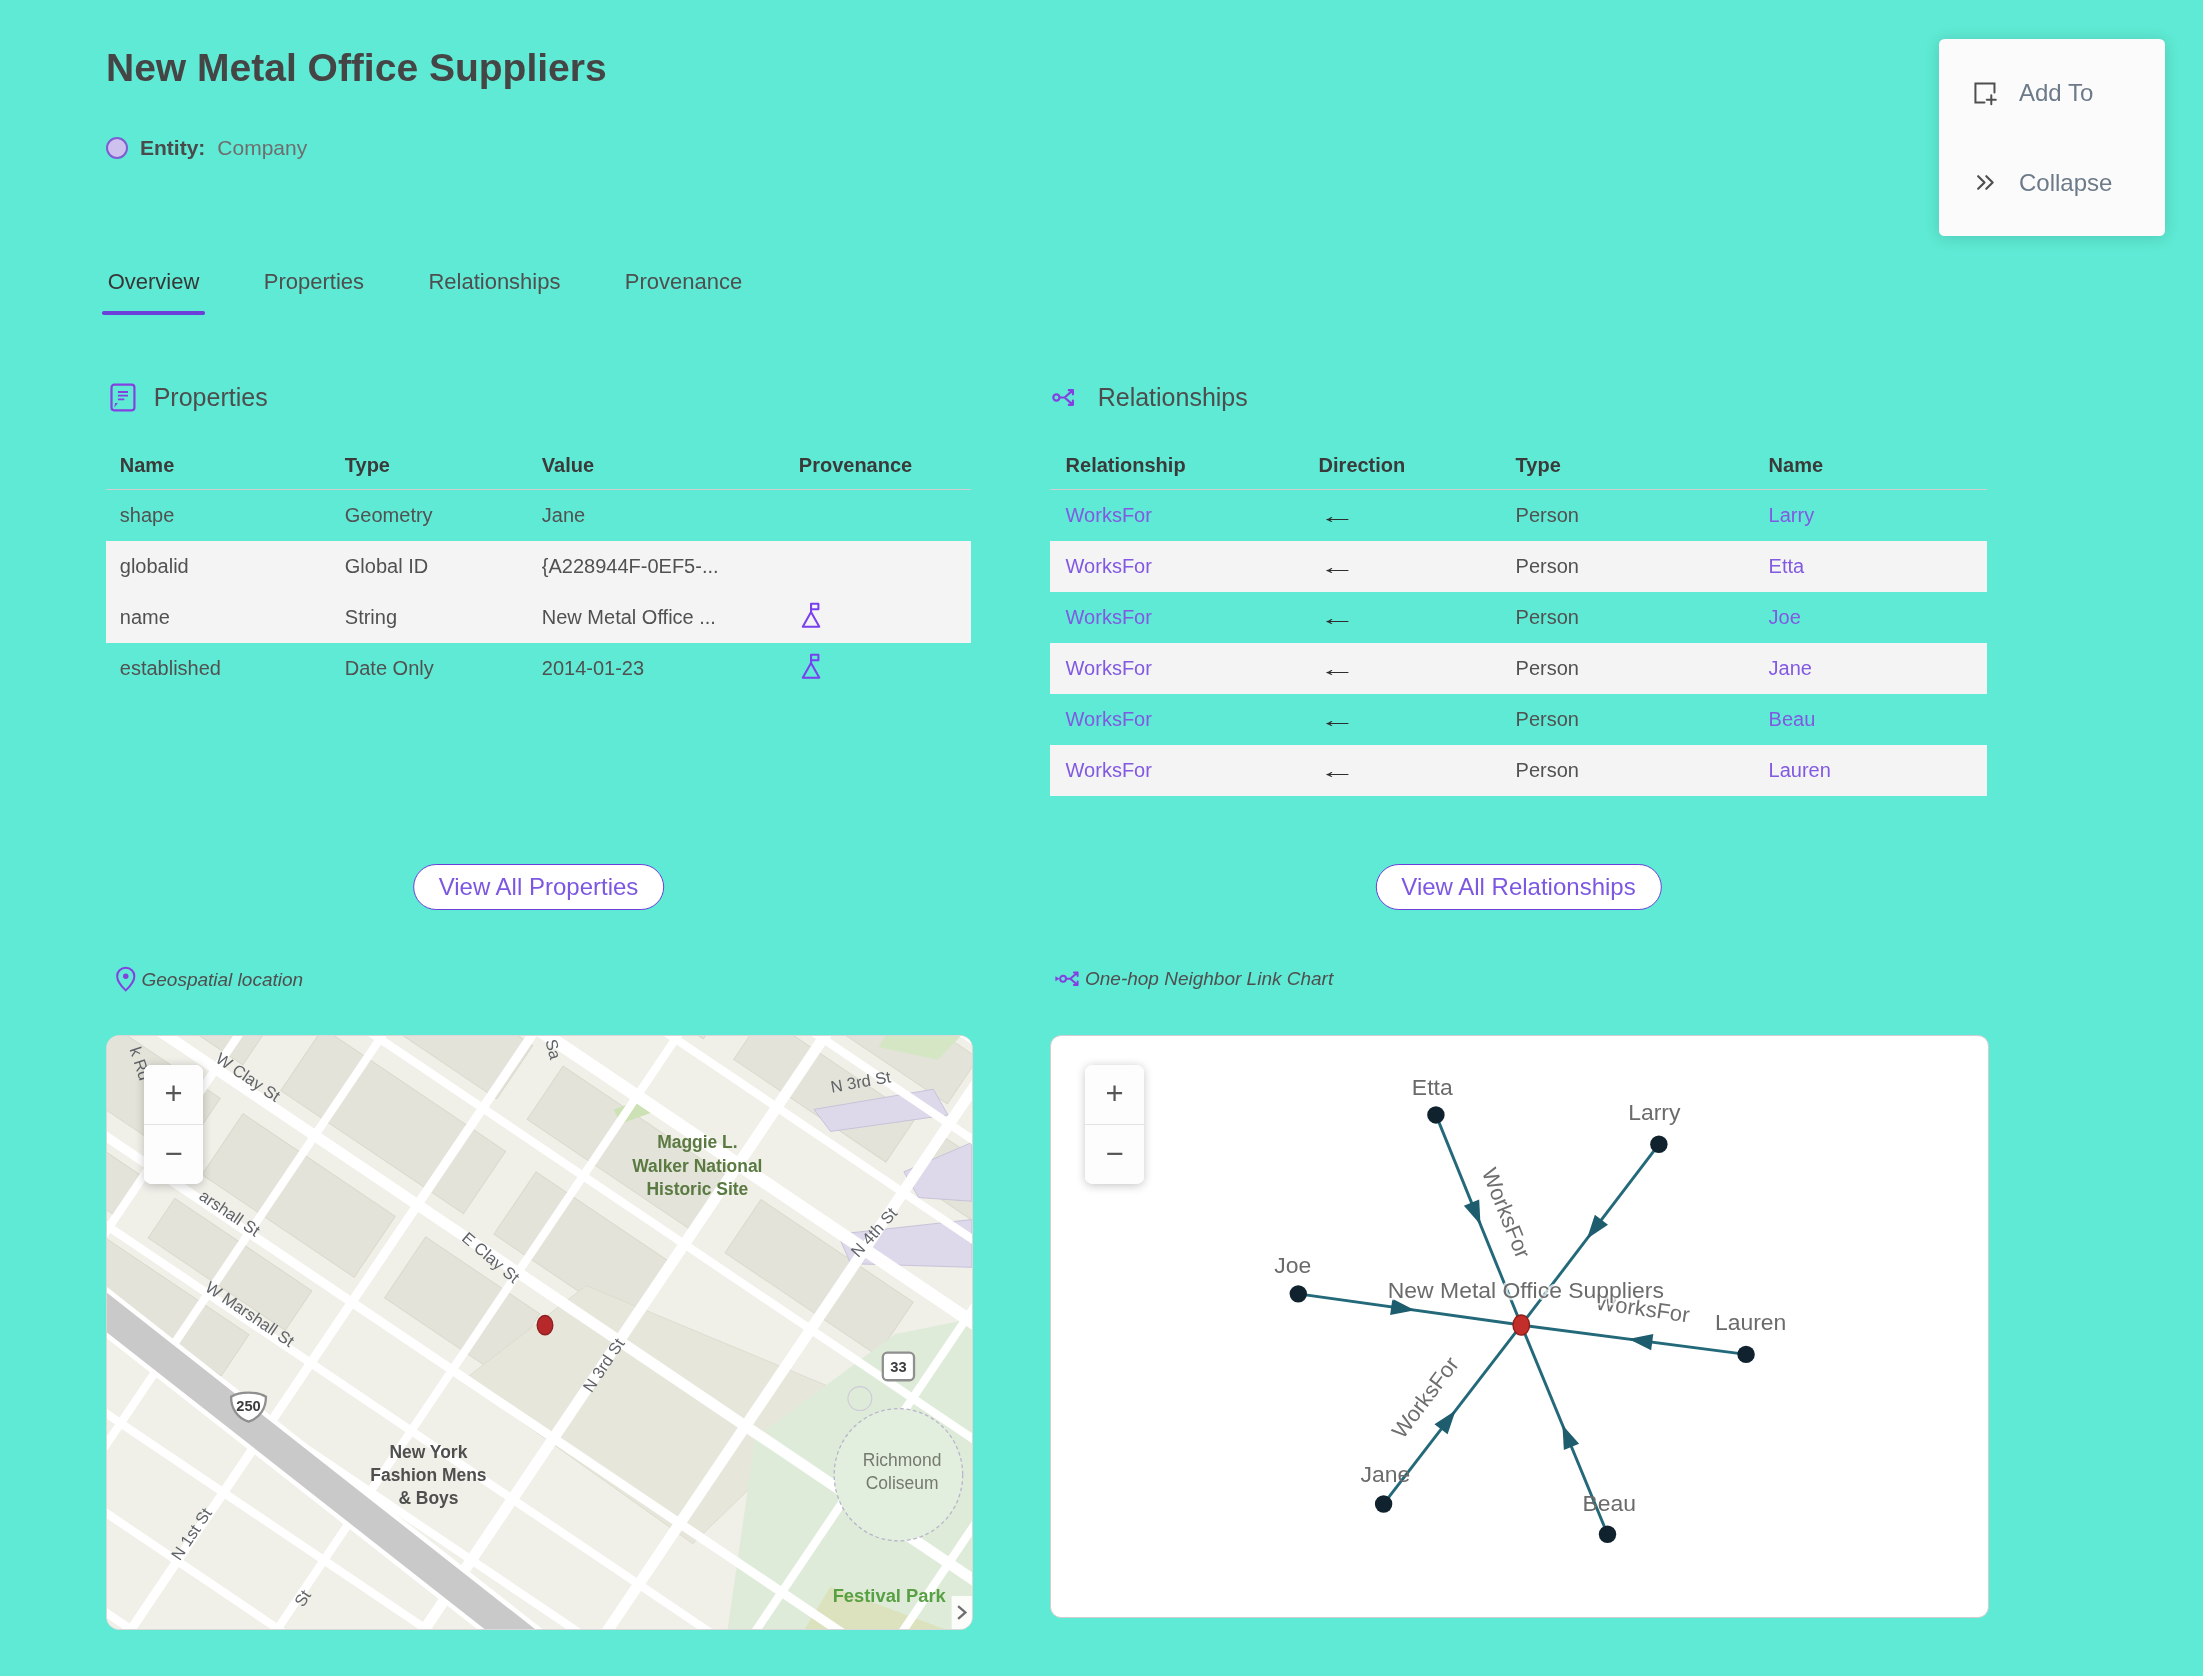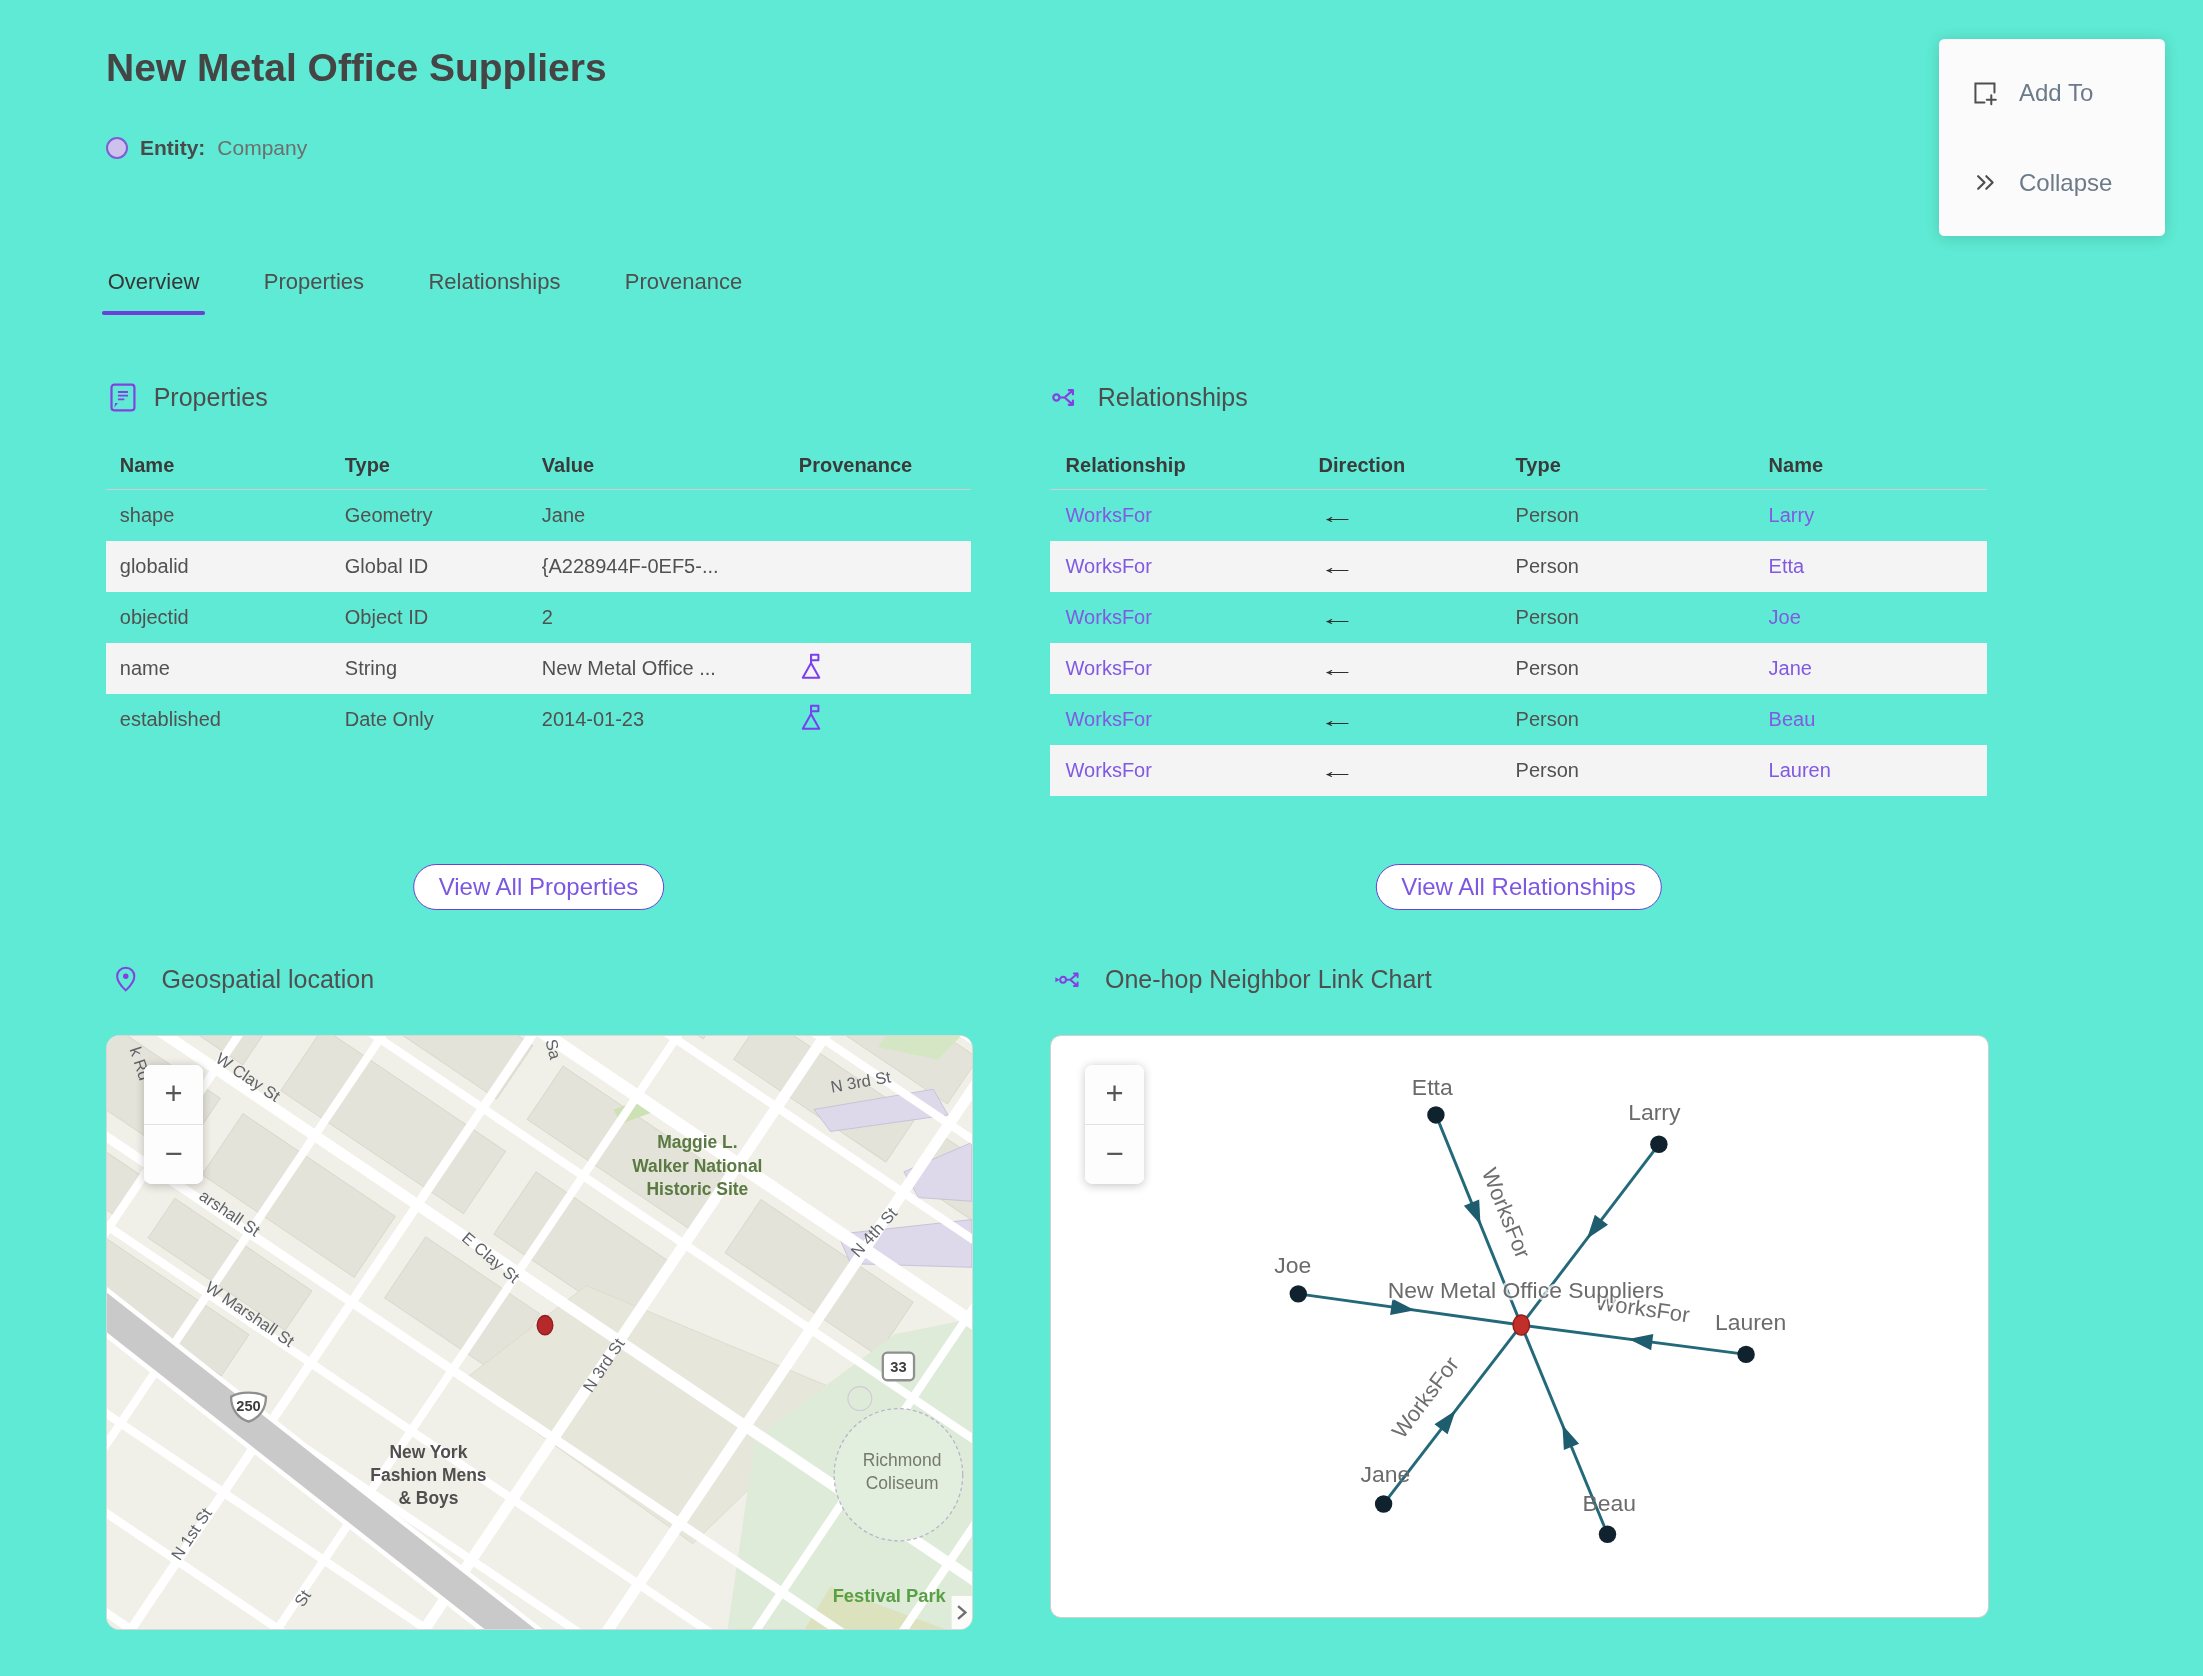--- a/index.html
+++ b/index.html
@@ -43,21 +43,21 @@
   .rc3{width:253px;padding-left:15.6px;} .rc4{flex:1;padding-left:15.6px;}
   .plink{color:var(--link,#8159e2);cursor:pointer;text-decoration:none;}
   .dir-arrow{display:inline-block;transform:scaleX(1.7);transform-origin:left center;color:#2e2e2e;font-size:22px;}
   .flag-wrap{display:inline-flex;}
 
   .view-all{position:absolute;top:486px;left:50%;transform:translateX(-50%);height:44px;display:flex;
     align-items:center;padding:0 25px;border:1.8px solid var(--accent,#6b3fd8);border-radius:24px;
     background:#fff;color:#7c57e1;font-size:24px;cursor:pointer;white-space:nowrap;}
 
   
-  .sub-head{position:absolute;display:flex;align-items:center;gap:22px;font-size:25px;color:#4f4f4f;}
+  .sub-head{position:absolute;display:flex;align-items:center;gap:2px;font-size:19px;color:#4f4f4f;font-style:italic;}
   #geo-head{left:112px;top:965px;} #chart-head{left:1054px;top:965px;}
 
   
   #map-panel{position:absolute;left:106px;top:1035px;width:865px;height:593px;border:0.9px solid #d8d8d8;
     border-radius:13px;overflow:hidden;background:#f0efe8;}
   #chart-panel{position:absolute;left:1050px;top:1035px;width:937px;height:581px;border:0.9px solid #cfcfcf;
     border-radius:11px;background:#fff;overflow:hidden;}
 
   .zoom-ctl{position:absolute;width:59px;border-radius:7.3px;background:#fff;
     box-shadow:0 1.8px 9.2px rgba(0,0,0,.22);overflow:hidden;z-index:5;}
@@ -136,26 +136,20 @@
           <div class="tbl-row">
             <span class="cell pc1">shape</span>
             <span class="cell pc2">Geometry</span>
             <span class="cell pc3">Jane</span>
             <span class="cell pc4"></span>
           </div>
           <div class="tbl-row striped">
             <span class="cell pc1">globalid</span>
             <span class="cell pc2">Global ID</span>
             <span class="cell pc3">{A228944F-0EF5-...</span>
-            <span class="cell pc4"></span>
-          </div>
-          <div class="tbl-row">
-            <span class="cell pc1">objectid</span>
-            <span class="cell pc2">Object ID</span>
-            <span class="cell pc3">2</span>
             <span class="cell pc4"></span>
           </div>
           <div class="tbl-row striped">
             <span class="cell pc1">name</span>
             <span class="cell pc2">String</span>
             <span class="cell pc3">New Metal Office ...</span>
             <span class="cell pc4"><svg class="flag-wrap" width="25" height="28.5" viewBox="0 0 27 31" fill="none" stroke="#7a3ff0" stroke-width="2.2" stroke-linejoin="round">
                 <path d="M4 28 L13 12 L22 28 Z"></path>
                 <path d="M13 12 V3"></path>
                 <path d="M13 3 h8 v6 h-8 Z"></path>

